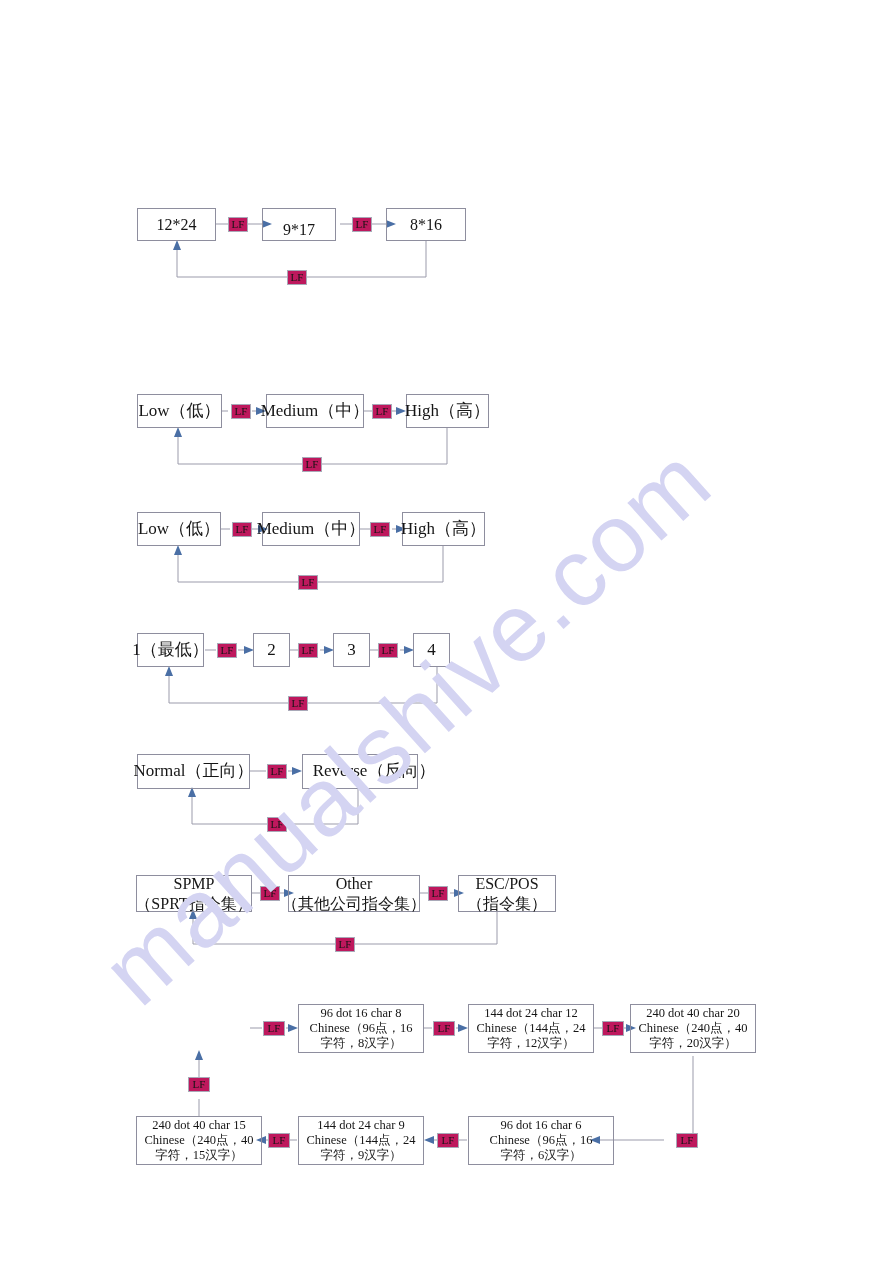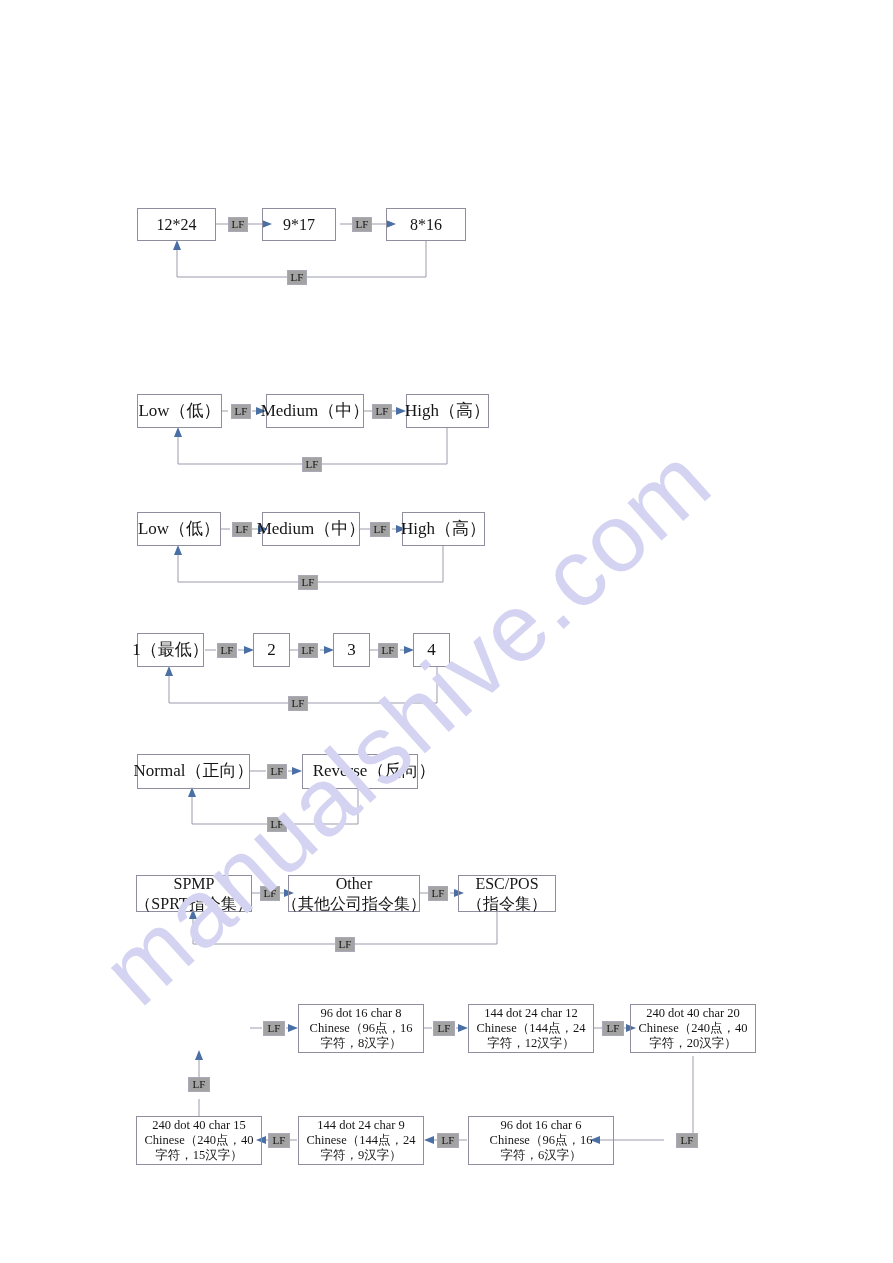--- a/index.html
+++ b/index.html
@@ -62,21 +62,21 @@
   .t-sm  { font-size: 12.5px; }
   .t-md  { font-size: 16px; }
   .t-lg  { font-size: 17px; }
   .bold { font-weight: bold; }
 
   
   .lf {
     position: absolute;
     box-sizing: border-box;
     border: 1px solid #a9a9b8;
-    background: #a3a3a3;
+    background: #be185d;
     font-family: "Liberation Serif", "DejaVu Serif", serif;
     font-size: 11px;
     line-height: 13px;
     height: 15px;
     padding: 0 2px;
     text-align: center;
     color: #141414;
     z-index: 4;
   }
 
@@ -174,21 +174,21 @@
   <path d="M 199 1117 L 199 1099"></path>
   <path d="M 199 1081 L 199 1058"></path>
   <polygon class="arrow" points="195,1060 199,1050 203,1060"></polygon>
 </svg>
 
 <div id="sheet">
 
   <div class="node t-md" style="left:137px; top:208px; width:79px; height:33px;">
     <span class="ln">12*24</span>
   </div>
-  <div class="node t-md" style="left:262px; top:208px; width:74px; height:33px;">
+  <div class="node t-md" style="left:262px; top:208px; width:74px; height:33px;justify-content:flex-end;">
     <span class="ln">9*17</span>
   </div>
   <div class="node t-md" style="left:386px; top:208px; width:80px; height:33px;">
     <span class="ln">8*16</span>
   </div>
   <div class="lf" style="left:228px; top:217px; width:20px;">LF</div>
   <div class="lf" style="left:352px; top:217px; width:20px;">LF</div>
   <div class="lf" style="left:287px; top:270px; width:20px;">LF</div>
 
   <div class="node t-lg" style="left:137px; top:394px; width:85px; height:34px;">

